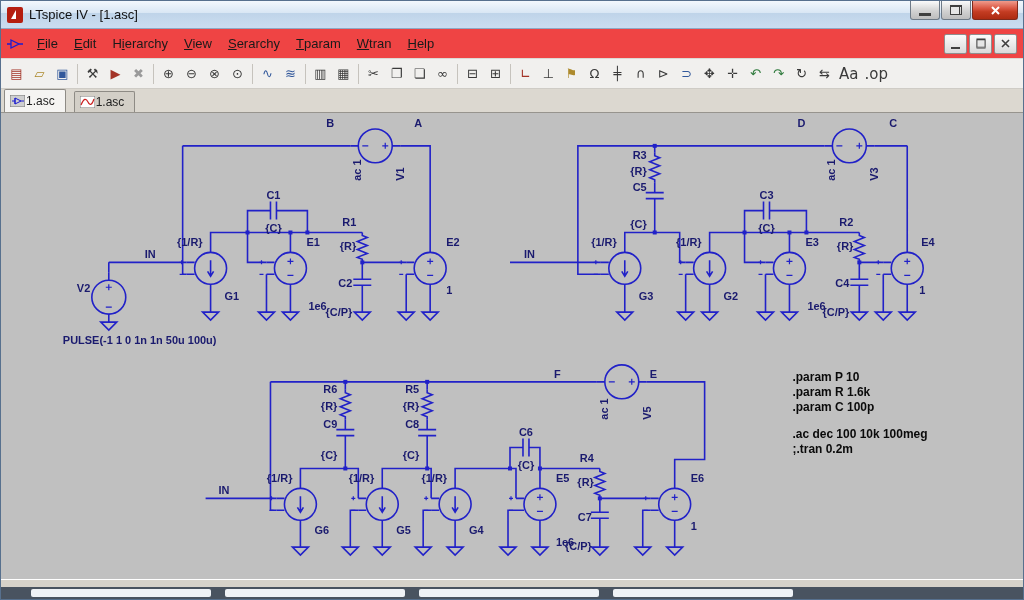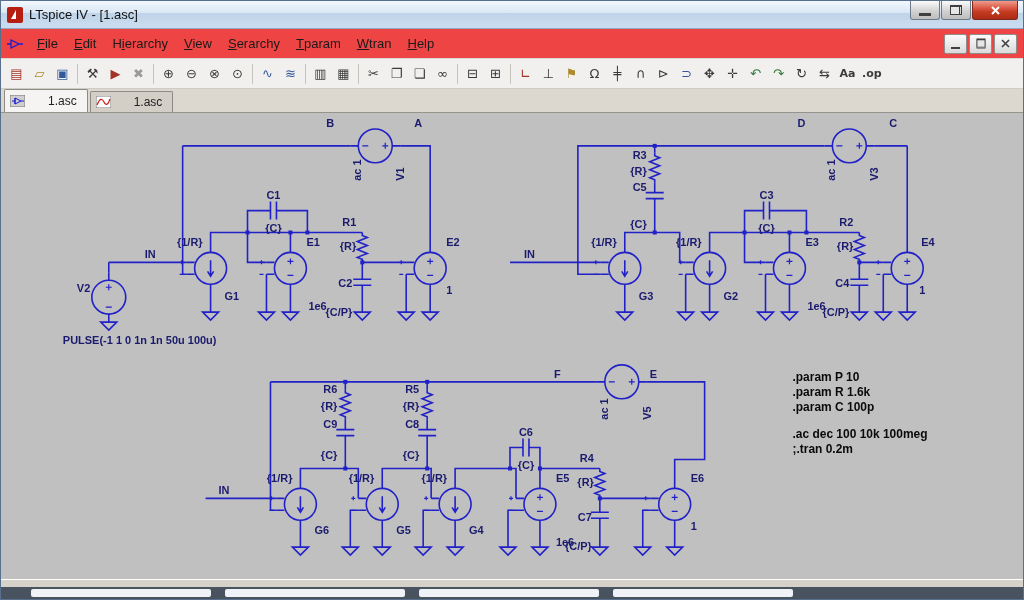--- a/index.html
+++ b/index.html
@@ -28,28 +28,28 @@
   .mbtn{width:23px;height:20px;border:1px solid #8F8F8F;border-radius:2px;background:linear-gradient(#FBFBFB,#DADADA);
     display:flex;align-items:center;justify-content:center;margin-left:2px}
   .ic-minbar.sm{width:9px;height:2px;top:4px}
   .ic-restore.sm{width:10px;height:9px;transform:scale(.9)}
 
   
   .toolbar{height:30px;flex:none;display:flex;align-items:center;background:#F1F0EE;border-bottom:1px solid #CFCCC6;padding:0 4px}
   .tbtn{min-width:23px;height:24px;padding:0 2px;display:flex;align-items:center;justify-content:center;
     border:1px solid transparent;background:transparent;cursor:default}
   .tbtn span{font:13px "DejaVu Sans",sans-serif;color:#3A3A3A}
-  .tbtn span.small{font-size:11px;font-weight:bold}
+  .tbtn span.small{font-size:15px;font-weight:normal}
   .c-red span{color:#A33327}.c-blue span{color:#32589B}.c-yellow span{color:#AD8A2D}.c-green span{color:#2F7A3D}.c-dim span{color:#9A9A9A}
   .tsep{width:1px;height:20px;background:#C6C3BD;margin:0 3px;flex:none}
 
   
   .tabbar{height:24px;flex:none;display:flex;align-items:flex-end;background:#DCD8D0;padding-left:3px;border-bottom:1px solid #97948E}
-  .tab{display:flex;align-items:center;gap:23px;height:21px;padding:0 10px 0 5px;font-size:12px;color:#222;
-    background:#D3CFC7;border:1px solid #8E8B85;border-bottom:none;border-radius:2px 2px 0 0;margin-right:2px}
+  .tab{display:flex;align-items:center;gap:1px;height:21px;padding:0 10px 0 5px;font-size:12px;color:#222;
+    background:#D3CFC7;border:1px solid #8E8B85;border-bottom:none;border-radius:2px 2px 0 0;margin-right:8px}
   .tab.active{background:#F5F4F2;height:23px}
 
   
   .canvas{flex:1;background:#C0C0C0;overflow:hidden}
   .canvas svg{display:block;width:100%;height:100%}
   .wire{stroke:#2121C8;stroke-width:1.6;fill:none}
   .sch-lbl{font:bold 11px "Liberation Sans",sans-serif;fill:#1A1A6E}
   .sch-dir{font:bold 12px "Liberation Sans",sans-serif;fill:#0A0A0A}
   .mid{text-anchor:middle}.end{text-anchor:end}
   .dot{fill:#2121C8}

